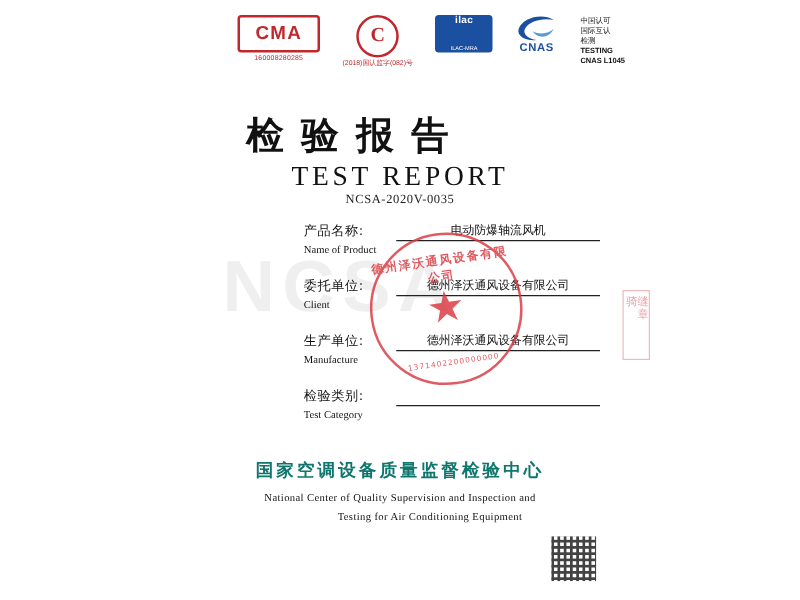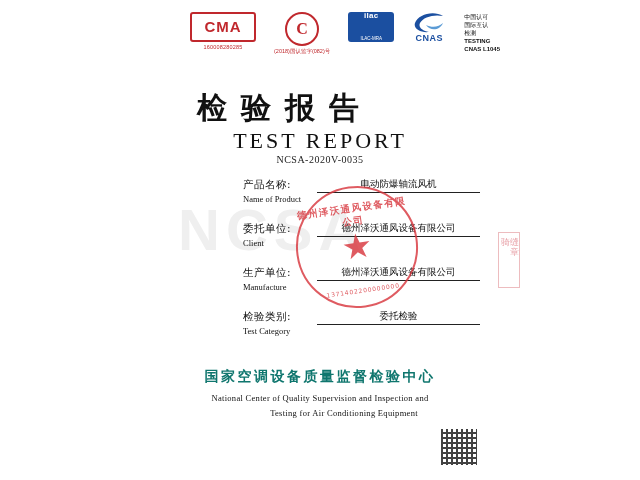--- a/index.html
+++ b/index.html
@@ -405,21 +405,20 @@
       </div>
       <div class="field-value">德州泽沃通风设备有限公司</div>
       <div class="field-line"></div>
     </div>
 
     <div class="field">
       <div class="field-label">
         <div class="label-cn">检验类别:</div>
         <div class="label-en">Test Category</div>
       </div>
-      <div class="field-value">委托检验</div>
       <div class="field-line"></div>
     </div>
 
   </div>
 
   <div class="seal">
     <div class="seal-arc-top">德州泽沃通风设备有限公司</div>
     <div class="star">★</div>
     <div class="seal-arc-bottom">1371402200000000</div>
   </div>

